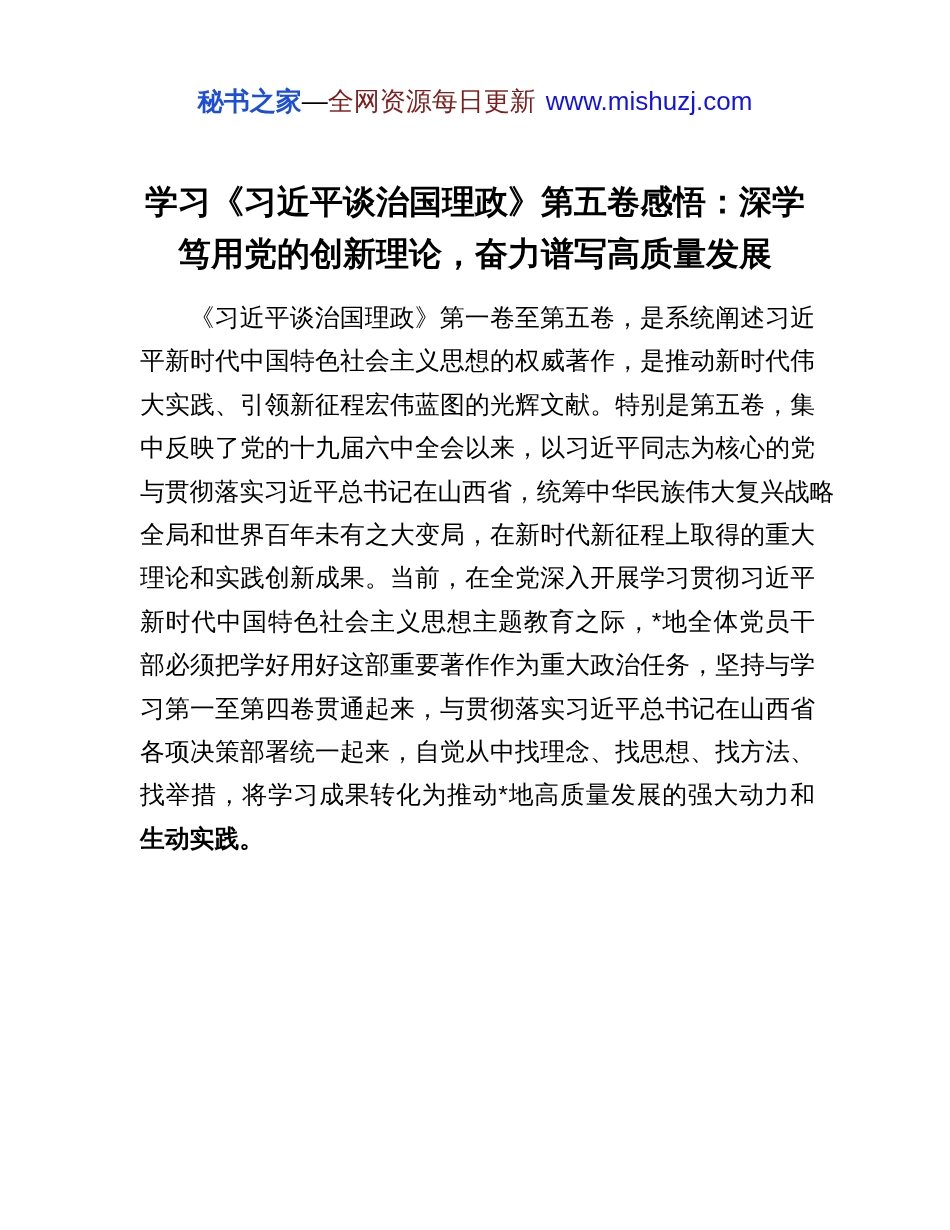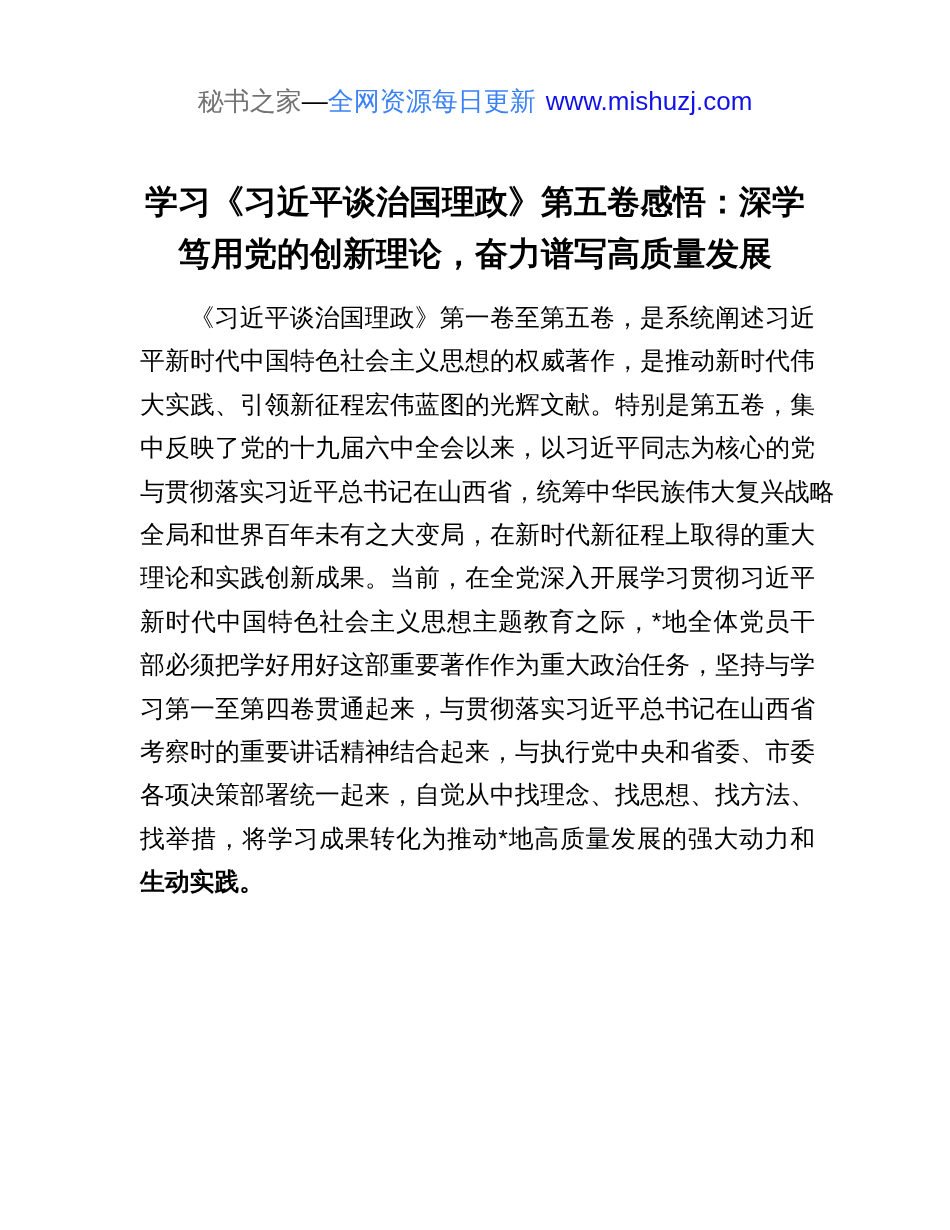--- a/index.html
+++ b/index.html
@@ -22,28 +22,28 @@
   }
   
   .site-header {
     margin-top: 86px;
     text-align: center;
     font-size: 26px;
     line-height: 30px;
     white-space: nowrap;
   }
   .site-name {
-    color: #737373;
-    font-weight: normal;
+    color: #1d4ed8;
+    font-weight: bold;
   }
   .header-dash {
     color: #000000;
   }
   .header-tagline {
-    color: #3b82f6;
+    color: #7f1d1d;
   }
   .site-url {
     color: #1212e6;
     margin-left: 10px;
   }
   
   .doc-title {
     margin: 60px auto 16px auto;
     width: 760px;
     font-weight: bold;
@@ -100,21 +100,20 @@
         <div class="para-line first">《习近平谈治国理政》第一卷至第五卷，是系统阐述习近</div>
         <div class="para-line">平新时代中国特色社会主义思想的权威著作，是推动新时代伟</div>
         <div class="para-line">大实践、引领新征程宏伟蓝图的光辉文献。特别是第五卷，集</div>
         <div class="para-line">中反映了党的十九届六中全会以来，以习近平同志为核心的党</div>
         <div class="para-line">与贯彻落实习近平总书记在山西省，统筹中华民族伟大复兴战略</div>
         <div class="para-line">全局和世界百年未有之大变局，在新时代新征程上取得的重大</div>
         <div class="para-line">理论和实践创新成果。当前，在全党深入开展学习贯彻习近平</div>
         <div class="para-line">新时代中国特色社会主义思想主题教育之际，*地全体党员干</div>
         <div class="para-line">部必须把学好用好这部重要著作作为重大政治任务，坚持与学</div>
         <div class="para-line">习第一至第四卷贯通起来，与贯彻落实习近平总书记在山西省</div>
-        <div class="para-line">考察时的重要讲话精神结合起来，与执行党中央和省委、市委</div>
         <div class="para-line">各项决策部署统一起来，自觉从中找理念、找思想、找方法、</div>
         <div class="para-line">找举措，将学习成果转化为推动*地高质量发展的强大动力和</div>
         <div class="para-line last">生动实践。</div>
       </div>
 
 
   </div>
 
 </div>
 

